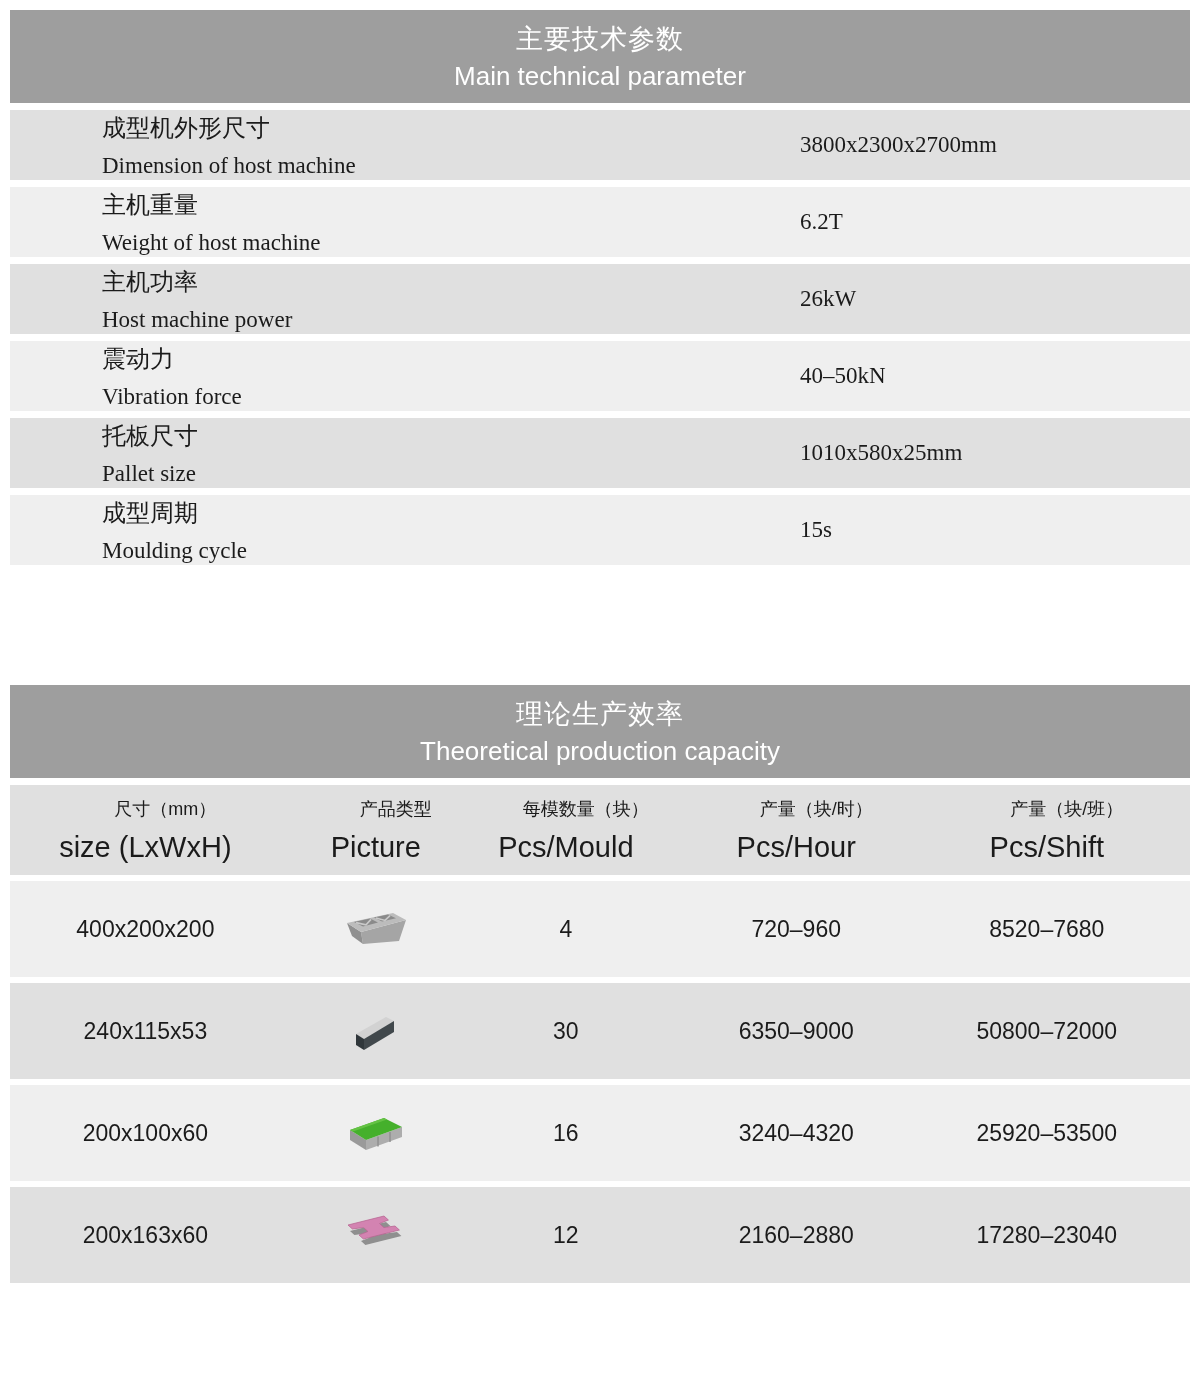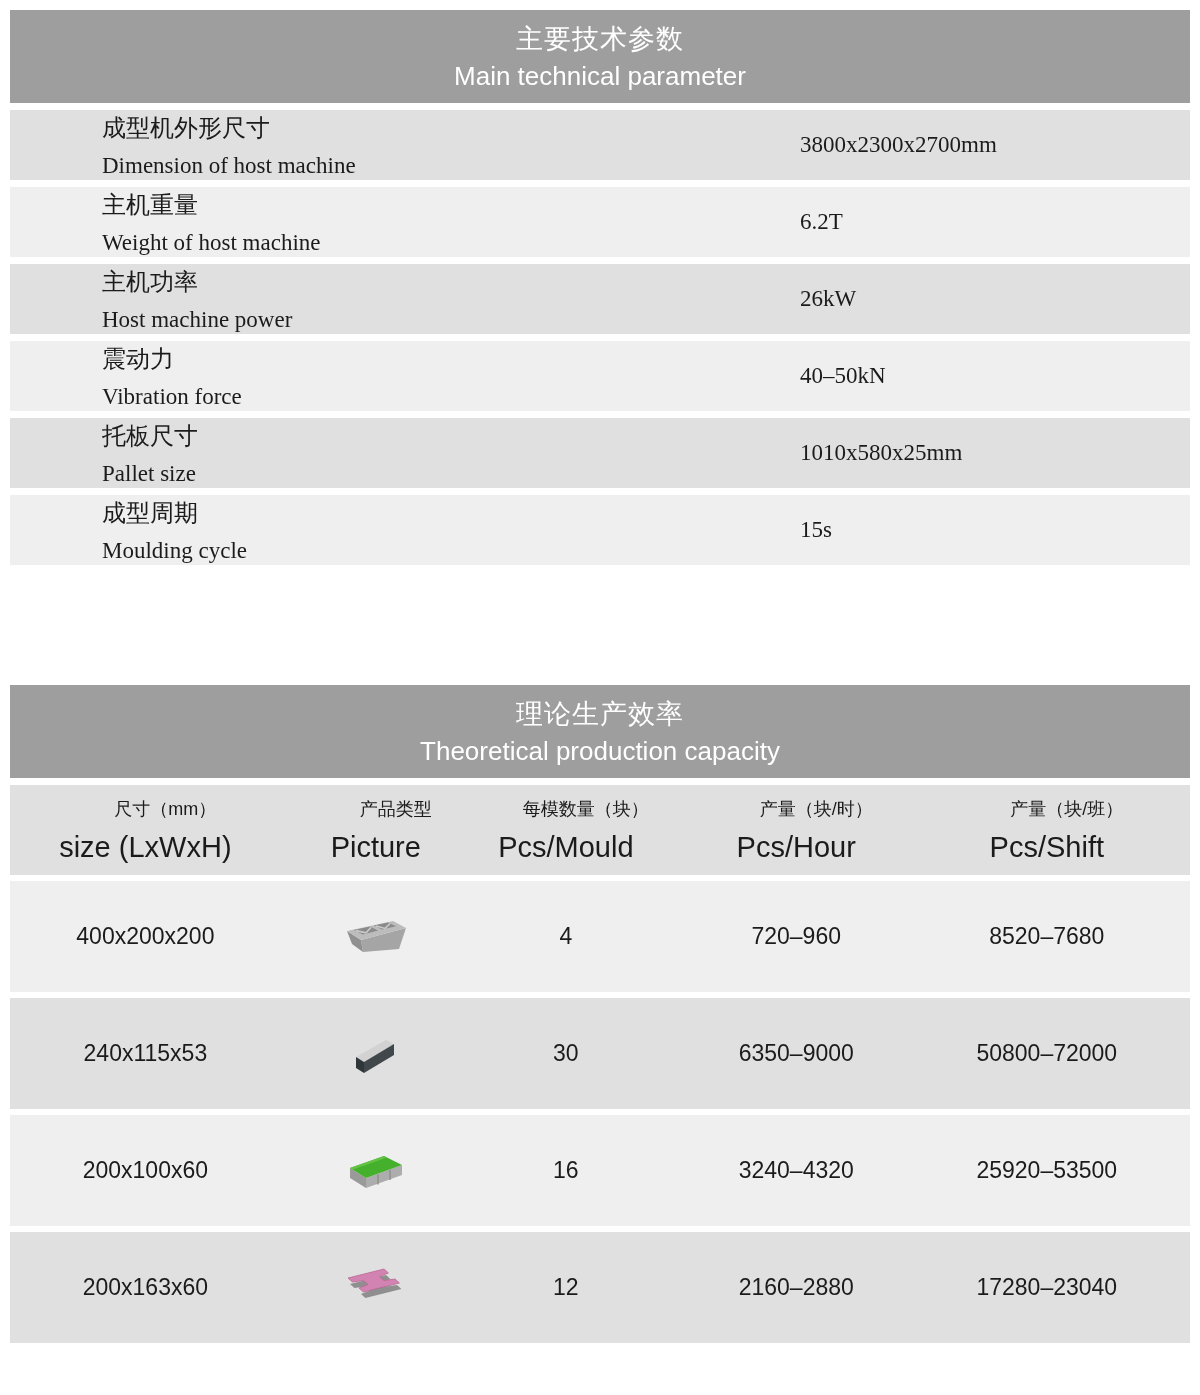--- a/index.html
+++ b/index.html
@@ -59,21 +59,21 @@
 
   
   .t2-row {
     display: flex;
     align-items: center;
     box-sizing: border-box;
     padding-right: 28px;
     margin-bottom: 6px;
   }
   .t2-head-row { height: 90px; background: #e0e0e0; }
-  .t2-rows .t2-row { height: 111px; }
+  .t2-rows .t2-row { height: 96px; }
   .t2-rows .t2-row:nth-child(odd)  { background: #efefef; }
   .t2-rows .t2-row:nth-child(even) { background: #e0e0e0; }
 
   .t2-col { text-align: center; }
   .t2-col:nth-child(1) { width: 23.5%; }
   .t2-col:nth-child(2) { width: 16.5%; }
   .t2-col:nth-child(3) { width: 16.5%; }
   .t2-col:nth-child(4) { width: 23.5%; }
   .t2-col:nth-child(5) { width: 20%; }
 

